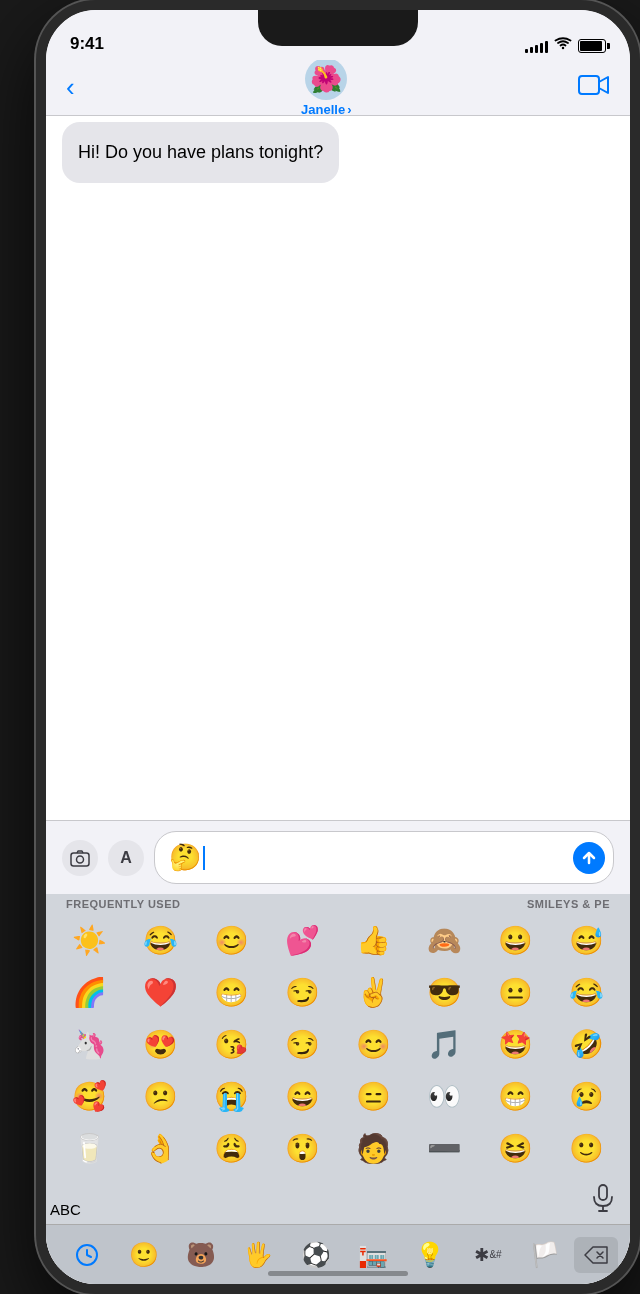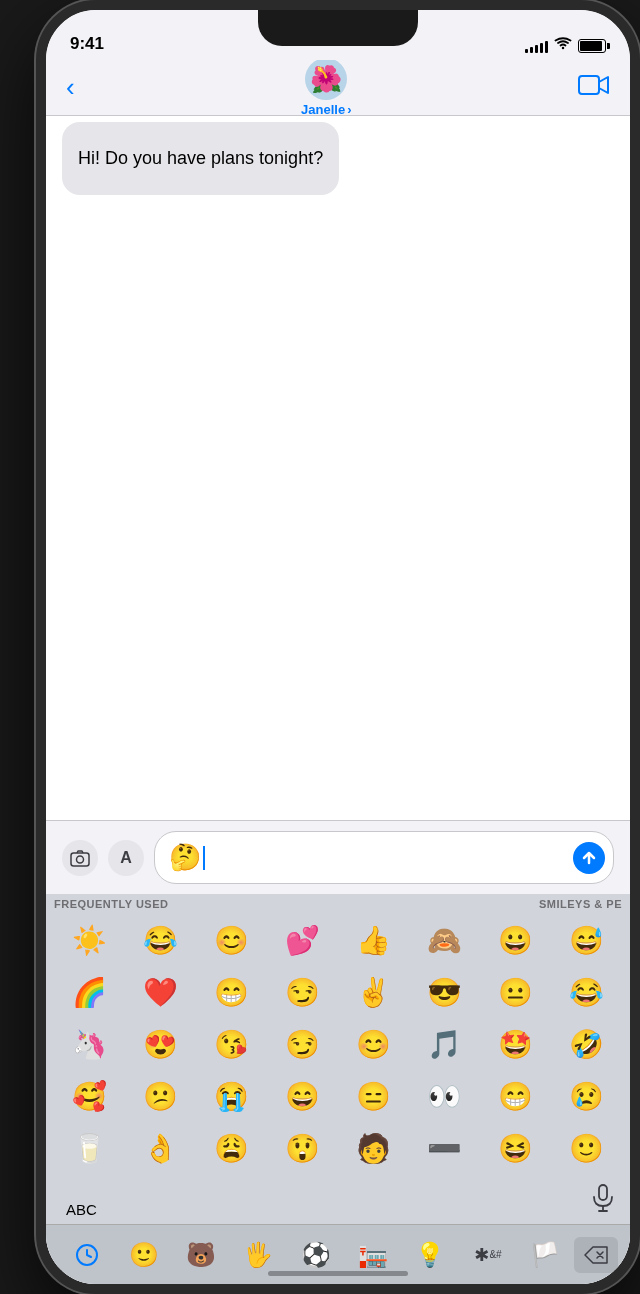--- a/index.html
+++ b/index.html
@@ -234,21 +234,21 @@
 
     .message-bubble-container {
       padding: 6px 16px;
       display: flex;
       justify-content: flex-start;
     }
 
     .message-bubble {
       background: #e5e5ea;
       border-radius: 18px;
-      padding: 24px 16px;
+      padding: 18px 16px;
       max-width: 75%;
       font-size: 18px;
       color: #000;
       line-height: 1.4;
       text-align: right;
     }
 
     
     .input-area {
       position: absolute;
@@ -347,21 +347,21 @@
 
     .search-placeholder {
       color: #8e8e93;
       font-size: 17px;
     }
 
     .emoji-section-header {
       display: flex;
       justify-content: space-between;
       align-items: center;
-      padding: 4px 8px 4px;
+      padding: 4px 20px 4px;
     }
 
     .emoji-section-label {
       font-size: 11px;
       font-weight: 600;
       color: #6d6d72;
       letter-spacing: 0.5px;
     }
 
     .emoji-grid {
@@ -440,21 +440,21 @@
       opacity: 0.3;
     }
 
     .abc-label {
       position: absolute;
       bottom: 66px;
       left: 0;
       font-size: 15px;
       font-weight: 400;
       color: #000;
-      padding: 0 20px;
+      padding: 0 4px;
     }
 
     .mic-icon {
       position: absolute;
       bottom: 66px;
       right: 16px;
       font-size: 22px;
       color: #3c3c43;
     }
   </style>

